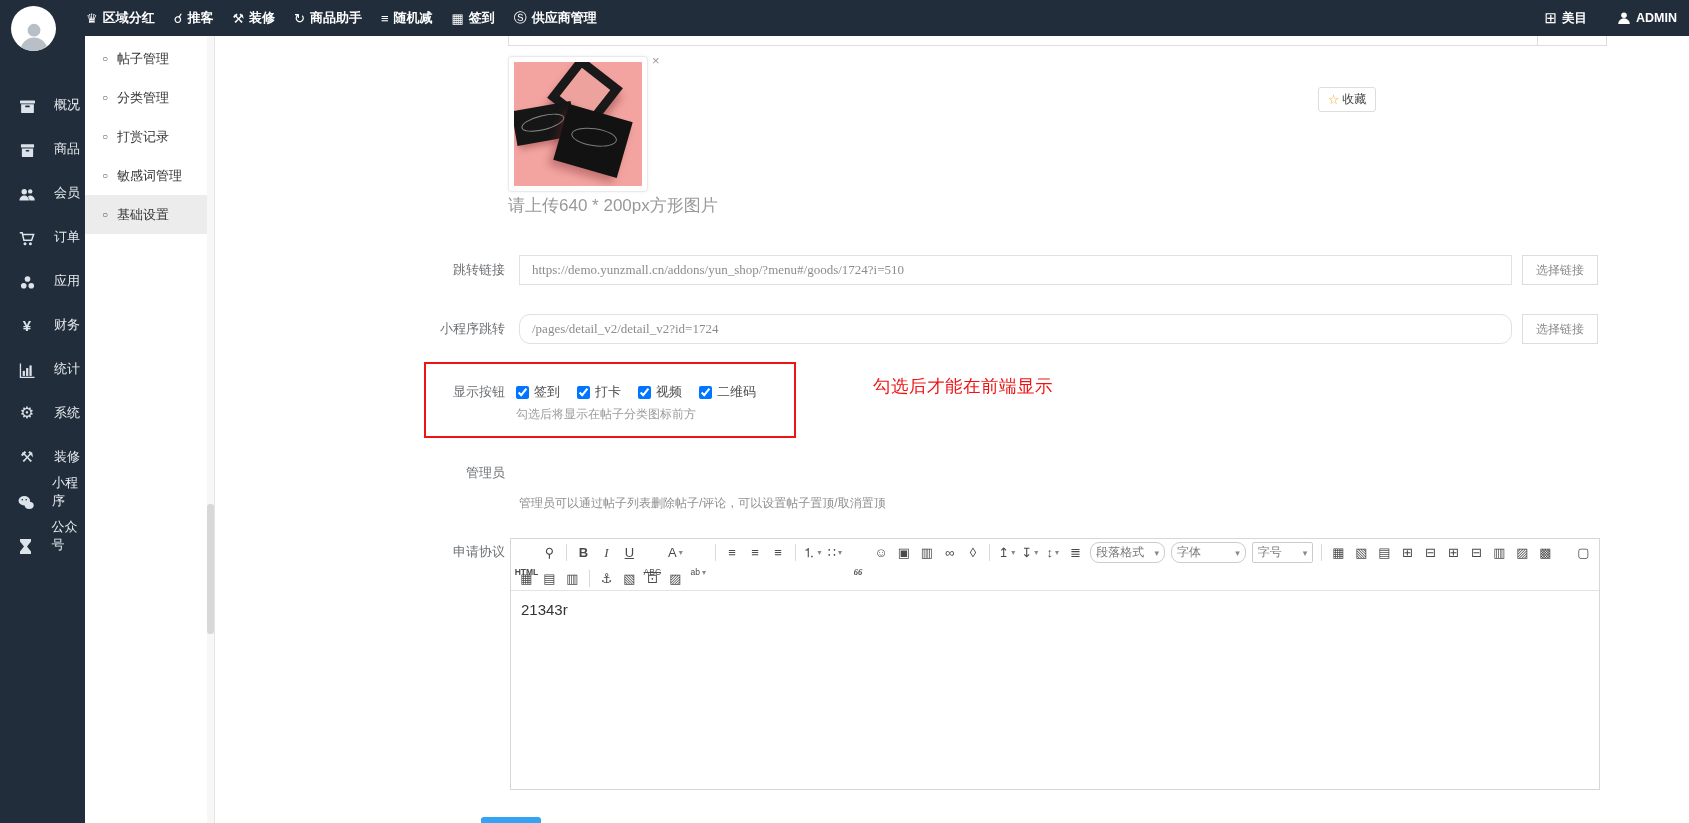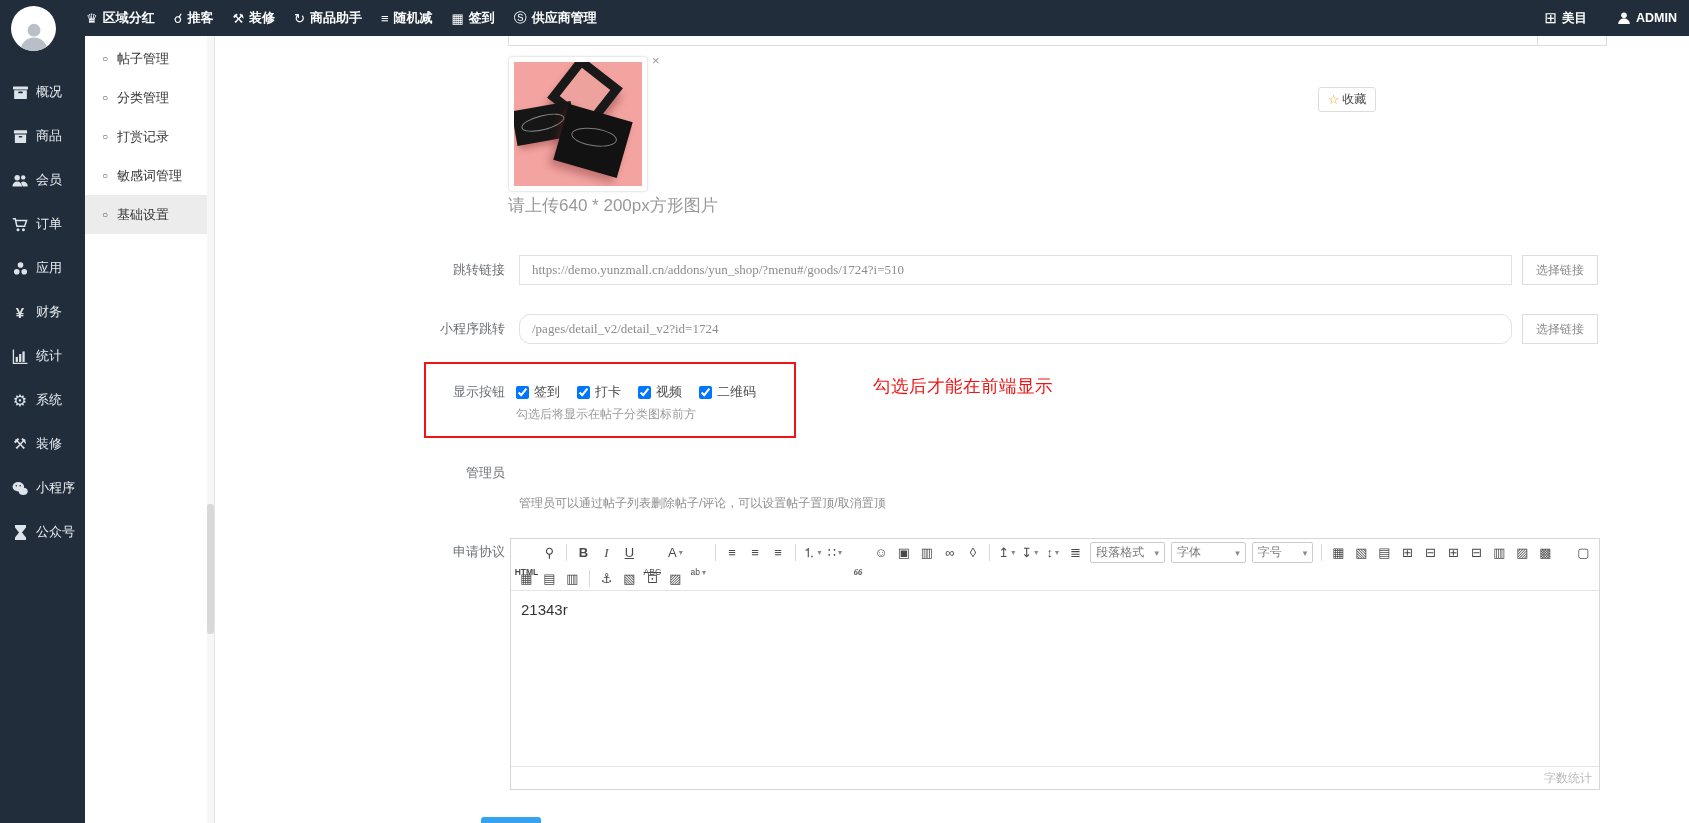--- a/index.html
+++ b/index.html
@@ -15,21 +15,21 @@
   .nav-item { color:#fff; font-size:13px; font-weight:bold; display:flex; align-items:center; gap:5px; cursor:pointer; white-space:nowrap; }
   .nav-item .glyph { font-size:13px; font-weight:normal; }
   .nav-right { margin-left:auto; margin-right:12px; display:flex; gap:30px; align-items:center;
     color:#fff; font-size:12.5px; font-weight:bold; }
   .nav-right .shop, .nav-right .admin { display:flex; align-items:center; gap:5px; cursor:pointer; }
   .nav-right .glyph { font-size:15px; font-weight:normal; }
   .avatar { position:absolute; left:11px; top:6px; width:45px; height:45px; border-radius:50%;
     background:#fff; z-index:6; overflow:hidden; display:flex; justify-content:center; align-items:flex-end; cursor:pointer; }
   
   .sidebar { position:absolute; left:0; top:36px; bottom:0; width:85px; background:#212d3b; padding-top:34px; z-index:4; }
-  .side-item { height:44px; display:flex; align-items:center; padding-left:11px; gap:7px;
+  .side-item { height:44px; display:flex; align-items:flex-end; padding-left:18px; gap:18px;
     color:#e7ebf0; font-size:13px; cursor:pointer; }
   .side-item .ic { width:18px; display:flex; justify-content:center; align-items:center; font-size:14px; color:#dde3ea; }
   
   .submenu { position:absolute; left:85px; top:36px; bottom:0; width:130px; background:#fff;
     border-right:1px solid #e4e4e4; padding-top:3px; z-index:3; }
   .sub-item { height:39px; display:flex; align-items:center; padding-left:17px; gap:9px;
     font-size:13px; color:#333; cursor:pointer; }
   .sub-item .circ { font-size:10px; color:#555; }
   .sub-item.active { background:#ececec; }
   .sub-scroll { position:absolute; right:0; top:0; bottom:0; width:7px; background:#f7f7f7; }
@@ -86,21 +86,21 @@
     font-size:13px; color:#4a4a4a; margin:0 1px; border-radius:2px; cursor:pointer; }
   .tb.sm { font-size:8.5px;margin-top:39px; }
   .tb.b { font-weight:bold; }
   .tb.i { font-style:italic; font-family:"Liberation Serif","DejaVu Serif",serif; }
   .tb.u { text-decoration:underline; }
   .tb.st { text-decoration:line-through; }
   .tb.dd::after { content:"▾"; font-size:8px; color:#888; margin-left:2px; }
   .tb.sel { border:1px solid #ccc; height:21px; font-size:12px; color:#777; padding:0 5px;
     justify-content:space-between; margin:0 3px; }
   .tb.sel::after { content:"▾"; font-size:9px; color:#888; margin-left:8px; }
-  .tb.w1 { width:88px; } .tb.w2 { width:72px; }
+  .tb.w1 { width:88px;border-radius:9px; } .tb.w2 { width:72px; }
   .tbsep { width:1px; height:17px; background:#d9d9d9; margin:0 5px; display:inline-block; }
   .tb.gap { margin-left:16px; }
   .ed-body { flex:1 1 auto; font-size:15px; color:#333; padding:10px 10px; cursor:text; }
   .ed-foot { flex:0 0 23px; border-top:1px solid #e3e3e3; display:flex; align-items:center;
     justify-content:flex-end; padding-right:7px; font-size:12px; color:#b8b8b8; }
   .blue-btn { left:266px; top:781px; width:60px; height:6px; background:#35a2f2; border-radius:3px 3px 0 0; cursor:pointer; }
 </style>
 </head>
 <body>
 
@@ -427,20 +427,17 @@
       <span class="tb">▦</span>
           <span class="tb">▤</span>
           <span class="tb">▥</span>
           <span class="tbsep"></span>
           <span class="tb">⚓</span>
           <span class="tb">▧</span>
           <span class="tb">⊡</span>
           <span class="tb">▨</span>
         </div>
       <div class="ed-body">21343r</div>
-      <div class="ed-foot">
-        <span>字数统计</span>
-      </div>
     </div>
 
     <div class="blue-btn"></div>
   </div>
 </div>
 
 </body></html>

